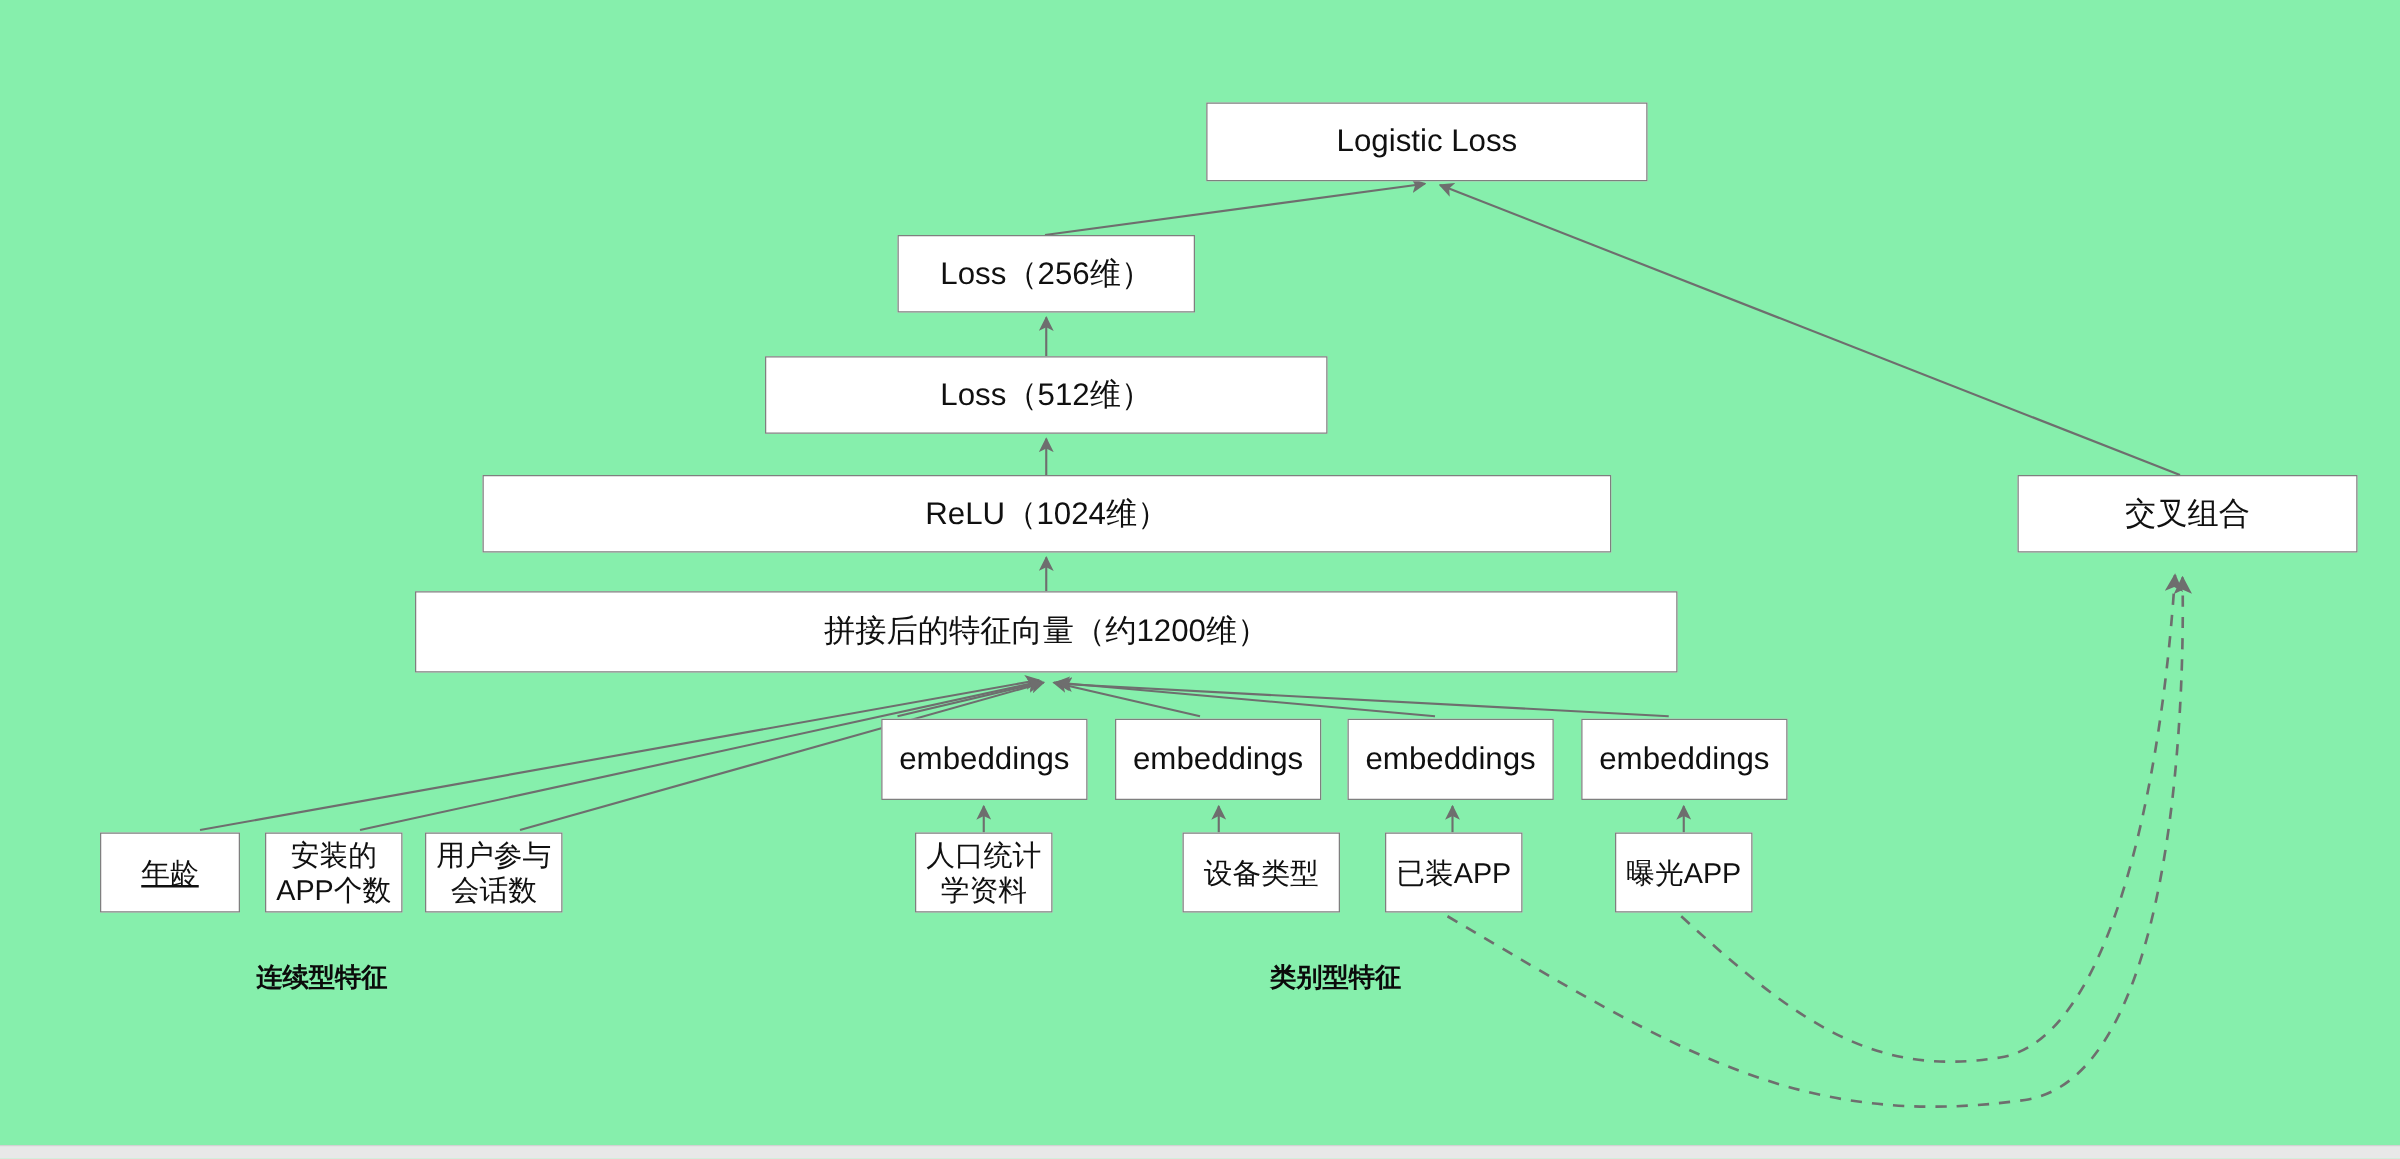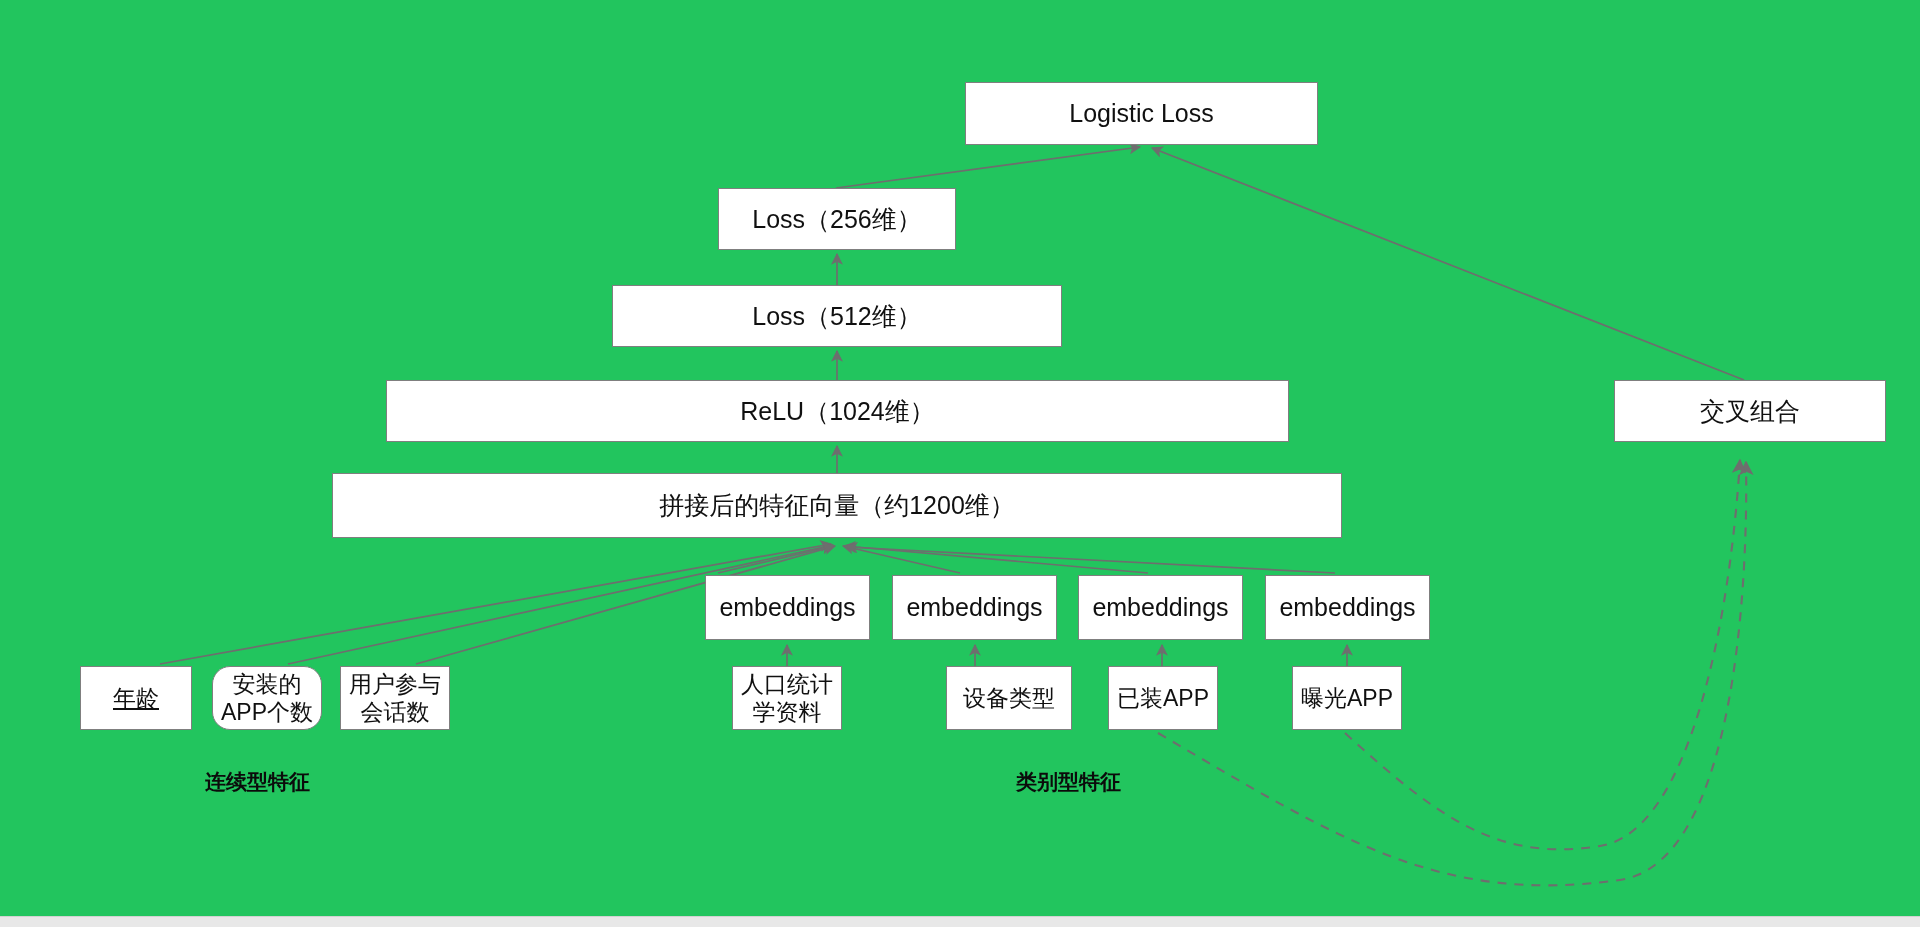--- a/index.html
+++ b/index.html
@@ -7,21 +7,21 @@
     padding: 0;
     background: #ffffff;
   }
   body {
     font-family: "Liberation Sans", "DejaVu Sans", sans-serif;
   }
   #canvas {
     position: relative;
     width: 1920px;
     height: 927px;
-    background: #22c55e;
+    background: #86efac;
     overflow: hidden;
   }
   #edges {
     position: absolute;
     left: 0;
     top: 0;
     width: 1920px;
     height: 927px;
     pointer-events: none;
   }
@@ -109,21 +109,21 @@
   <div class="node node-cn" style="left:332px;top:473px;width:1010px;height:65px;">拼接后的特征向量（约1200维）</div>
 
   <div class="node node-cn" style="left:1614px;top:380px;width:272px;height:62px;">交叉组合</div>
 
   <div class="node node-en" style="left:705px;top:575px;width:165px;height:65px;">embeddings</div>
   <div class="node node-en" style="left:892px;top:575px;width:165px;height:65px;">embeddings</div>
   <div class="node node-en" style="left:1078px;top:575px;width:165px;height:65px;">embeddings</div>
   <div class="node node-en" style="left:1265px;top:575px;width:165px;height:65px;">embeddings</div>
 
   <div class="node node-small" style="left:80px;top:666px;width:112px;height:64px;text-decoration:underline;">年龄</div>
-  <div class="node node-small" style="left:212px;top:666px;width:110px;height:64px;border-radius:18px;">安装的
+  <div class="node node-small" style="left:212px;top:666px;width:110px;height:64px;">安装的
 APP个数</div>
   <div class="node node-small" style="left:340px;top:666px;width:110px;height:64px;">用户参与
 会话数</div>
 
   <div class="node node-small" style="left:732px;top:666px;width:110px;height:64px;">人口统计
 学资料</div>
   <div class="node node-small" style="left:922px;top:666px;width:126px;height:64px;margin-left:24px;">设备类型</div>
   <div class="node node-small" style="left:1108px;top:666px;width:110px;height:64px;">已装APP</div>
   <div class="node node-small" style="left:1292px;top:666px;width:110px;height:64px;">曝光APP</div>
 

